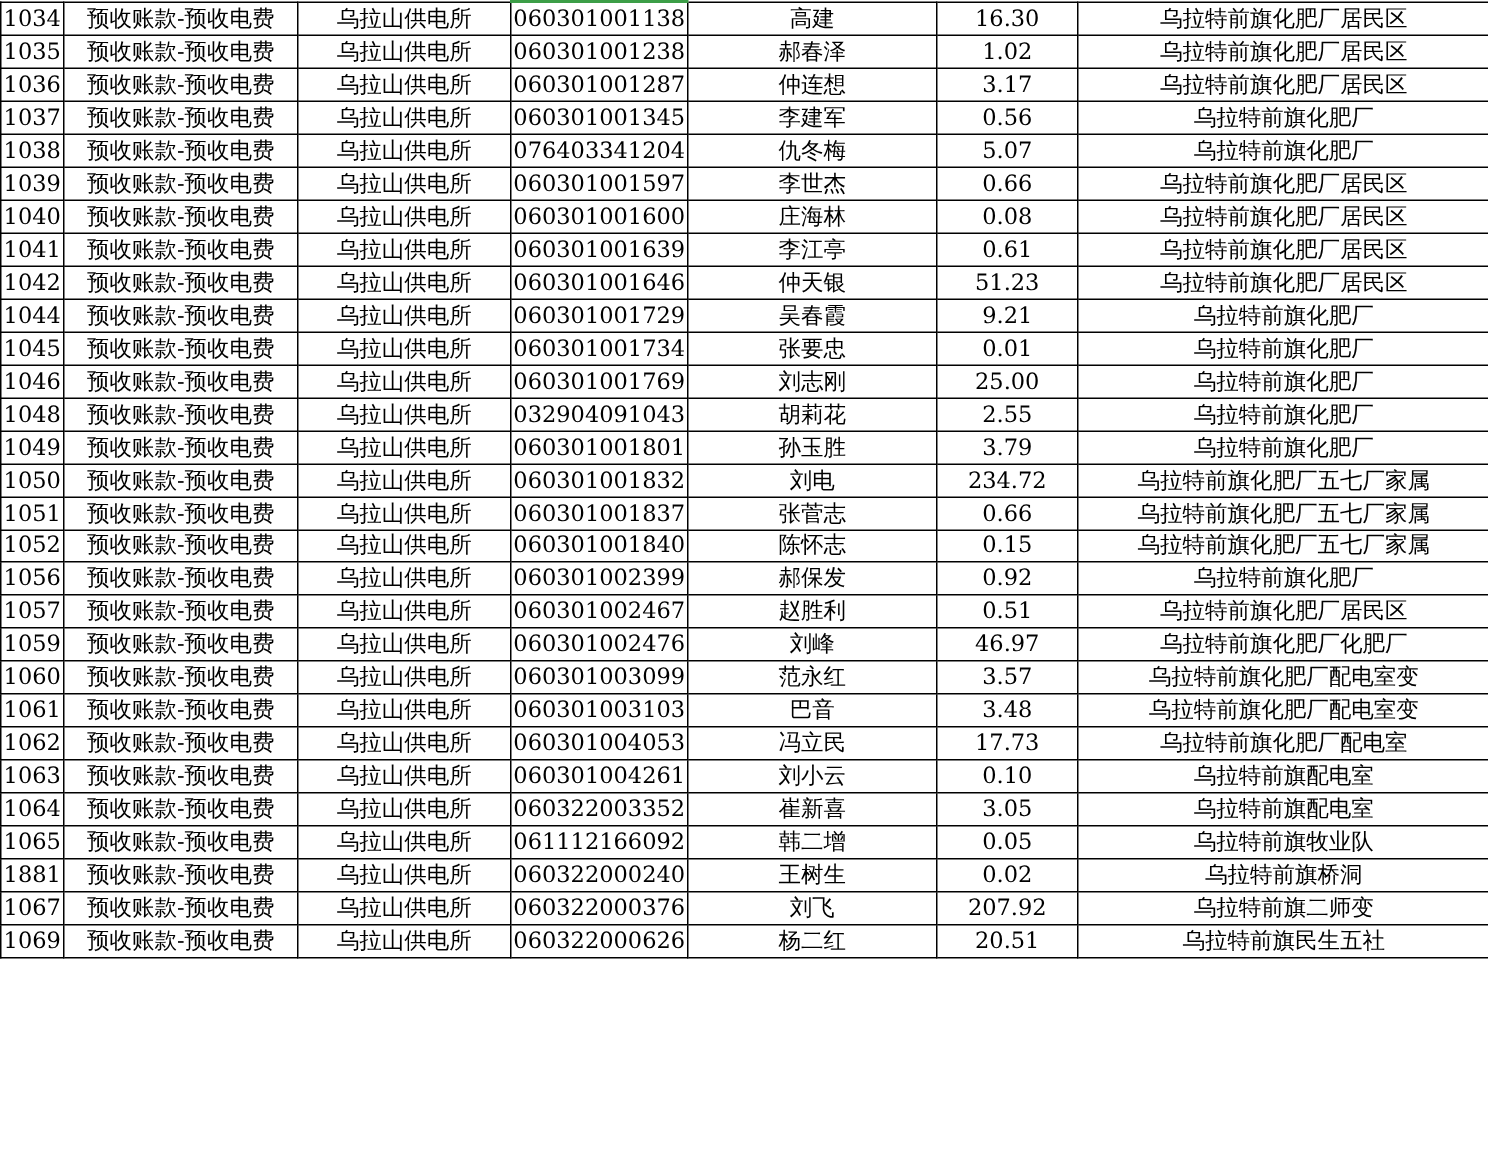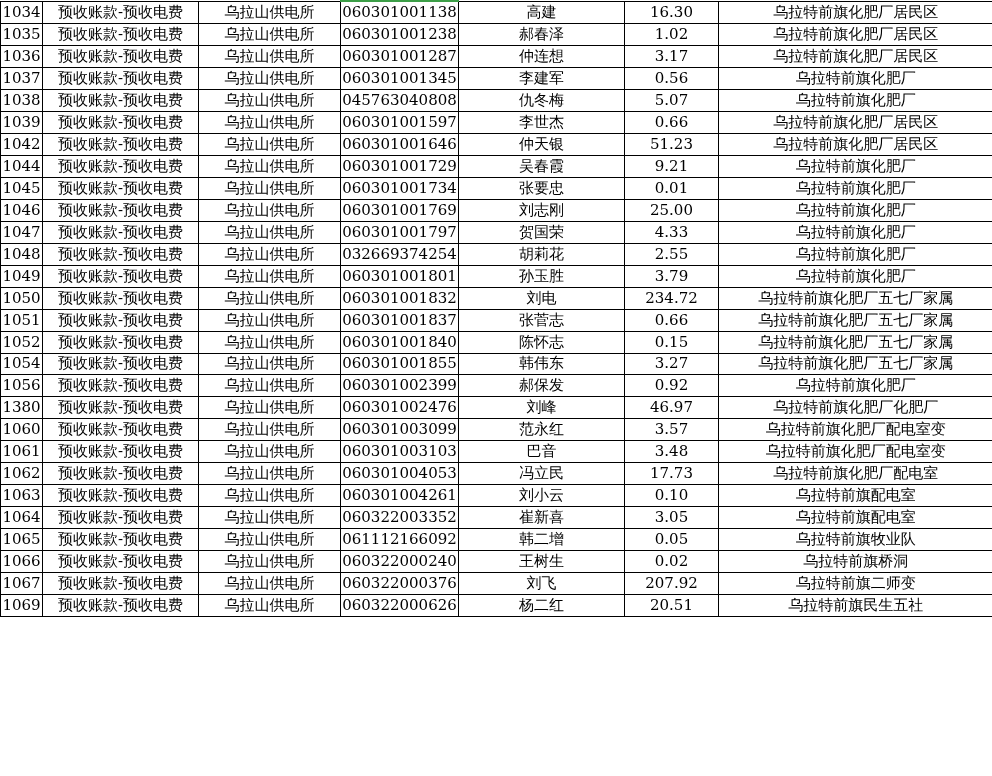--- a/index.html
+++ b/index.html
@@ -97,35 +97,53 @@
     <td class="c-station">乌拉山供电所</td>
     <td class="c-acct">060301001345</td>
     <td class="c-name">李建军</td>
     <td class="c-amt">0.56</td>
     <td class="c-area">乌拉特前旗化肥厂</td>
   </tr>
         <tr>
     <td class="c-rowno">1038</td>
     <td class="c-cat">预收账款-预收电费</td>
     <td class="c-station">乌拉山供电所</td>
-    <td class="c-acct">045763040808</td>
+    <td class="c-acct">076403341204</td>
     <td class="c-name">仇冬梅</td>
     <td class="c-amt">5.07</td>
     <td class="c-area">乌拉特前旗化肥厂</td>
   </tr>
         <tr>
     <td class="c-rowno">1039</td>
     <td class="c-cat">预收账款-预收电费</td>
     <td class="c-station">乌拉山供电所</td>
     <td class="c-acct">060301001597</td>
     <td class="c-name">李世杰</td>
     <td class="c-amt">0.66</td>
     <td class="c-area">乌拉特前旗化肥厂居民区</td>
   </tr>
         <tr>
+    <td class="c-rowno">1040</td>
+    <td class="c-cat">预收账款-预收电费</td>
+    <td class="c-station">乌拉山供电所</td>
+    <td class="c-acct">060301001600</td>
+    <td class="c-name">庄海林</td>
+    <td class="c-amt">0.08</td>
+    <td class="c-area">乌拉特前旗化肥厂居民区</td>
+  </tr>
+        <tr>
+    <td class="c-rowno">1041</td>
+    <td class="c-cat">预收账款-预收电费</td>
+    <td class="c-station">乌拉山供电所</td>
+    <td class="c-acct">060301001639</td>
+    <td class="c-name">李江亭</td>
+    <td class="c-amt">0.61</td>
+    <td class="c-area">乌拉特前旗化肥厂居民区</td>
+  </tr>
+        <tr>
     <td class="c-rowno">1042</td>
     <td class="c-cat">预收账款-预收电费</td>
     <td class="c-station">乌拉山供电所</td>
     <td class="c-acct">060301001646</td>
     <td class="c-name">仲天银</td>
     <td class="c-amt">51.23</td>
     <td class="c-area">乌拉特前旗化肥厂居民区</td>
   </tr>
         <tr>
     <td class="c-rowno">1044</td>
@@ -148,33 +166,24 @@
         <tr>
     <td class="c-rowno">1046</td>
     <td class="c-cat">预收账款-预收电费</td>
     <td class="c-station">乌拉山供电所</td>
     <td class="c-acct">060301001769</td>
     <td class="c-name">刘志刚</td>
     <td class="c-amt">25.00</td>
     <td class="c-area">乌拉特前旗化肥厂</td>
   </tr>
         <tr>
-    <td class="c-rowno">1047</td>
-    <td class="c-cat">预收账款-预收电费</td>
-    <td class="c-station">乌拉山供电所</td>
-    <td class="c-acct">060301001797</td>
-    <td class="c-name">贺国荣</td>
-    <td class="c-amt">4.33</td>
-    <td class="c-area">乌拉特前旗化肥厂</td>
-  </tr>
-        <tr>
     <td class="c-rowno">1048</td>
     <td class="c-cat">预收账款-预收电费</td>
     <td class="c-station">乌拉山供电所</td>
-    <td class="c-acct">032669374254</td>
+    <td class="c-acct">032904091043</td>
     <td class="c-name">胡莉花</td>
     <td class="c-amt">2.55</td>
     <td class="c-area">乌拉特前旗化肥厂</td>
   </tr>
         <tr>
     <td class="c-rowno">1049</td>
     <td class="c-cat">预收账款-预收电费</td>
     <td class="c-station">乌拉山供电所</td>
     <td class="c-acct">060301001801</td>
     <td class="c-name">孙玉胜</td>
@@ -202,39 +211,39 @@
         <tr>
     <td class="c-rowno">1052</td>
     <td class="c-cat">预收账款-预收电费</td>
     <td class="c-station">乌拉山供电所</td>
     <td class="c-acct">060301001840</td>
     <td class="c-name">陈怀志</td>
     <td class="c-amt">0.15</td>
     <td class="c-area">乌拉特前旗化肥厂五七厂家属</td>
   </tr>
         <tr>
-    <td class="c-rowno">1054</td>
-    <td class="c-cat">预收账款-预收电费</td>
-    <td class="c-station">乌拉山供电所</td>
-    <td class="c-acct">060301001855</td>
-    <td class="c-name">韩伟东</td>
-    <td class="c-amt">3.27</td>
-    <td class="c-area">乌拉特前旗化肥厂五七厂家属</td>
-  </tr>
-        <tr>
     <td class="c-rowno">1056</td>
     <td class="c-cat">预收账款-预收电费</td>
     <td class="c-station">乌拉山供电所</td>
     <td class="c-acct">060301002399</td>
     <td class="c-name">郝保发</td>
     <td class="c-amt">0.92</td>
     <td class="c-area">乌拉特前旗化肥厂</td>
   </tr>
         <tr>
-    <td class="c-rowno">1380</td>
+    <td class="c-rowno">1057</td>
+    <td class="c-cat">预收账款-预收电费</td>
+    <td class="c-station">乌拉山供电所</td>
+    <td class="c-acct">060301002467</td>
+    <td class="c-name">赵胜利</td>
+    <td class="c-amt">0.51</td>
+    <td class="c-area">乌拉特前旗化肥厂居民区</td>
+  </tr>
+        <tr>
+    <td class="c-rowno">1059</td>
     <td class="c-cat">预收账款-预收电费</td>
     <td class="c-station">乌拉山供电所</td>
     <td class="c-acct">060301002476</td>
     <td class="c-name">刘峰</td>
     <td class="c-amt">46.97</td>
     <td class="c-area">乌拉特前旗化肥厂化肥厂</td>
   </tr>
         <tr>
     <td class="c-rowno">1060</td>
     <td class="c-cat">预收账款-预收电费</td>
@@ -283,21 +292,21 @@
         <tr>
     <td class="c-rowno">1065</td>
     <td class="c-cat">预收账款-预收电费</td>
     <td class="c-station">乌拉山供电所</td>
     <td class="c-acct">061112166092</td>
     <td class="c-name">韩二增</td>
     <td class="c-amt">0.05</td>
     <td class="c-area">乌拉特前旗牧业队</td>
   </tr>
         <tr>
-    <td class="c-rowno">1066</td>
+    <td class="c-rowno">1881</td>
     <td class="c-cat">预收账款-预收电费</td>
     <td class="c-station">乌拉山供电所</td>
     <td class="c-acct">060322000240</td>
     <td class="c-name">王树生</td>
     <td class="c-amt">0.02</td>
     <td class="c-area">乌拉特前旗桥洞</td>
   </tr>
         <tr>
     <td class="c-rowno">1067</td>
     <td class="c-cat">预收账款-预收电费</td>

